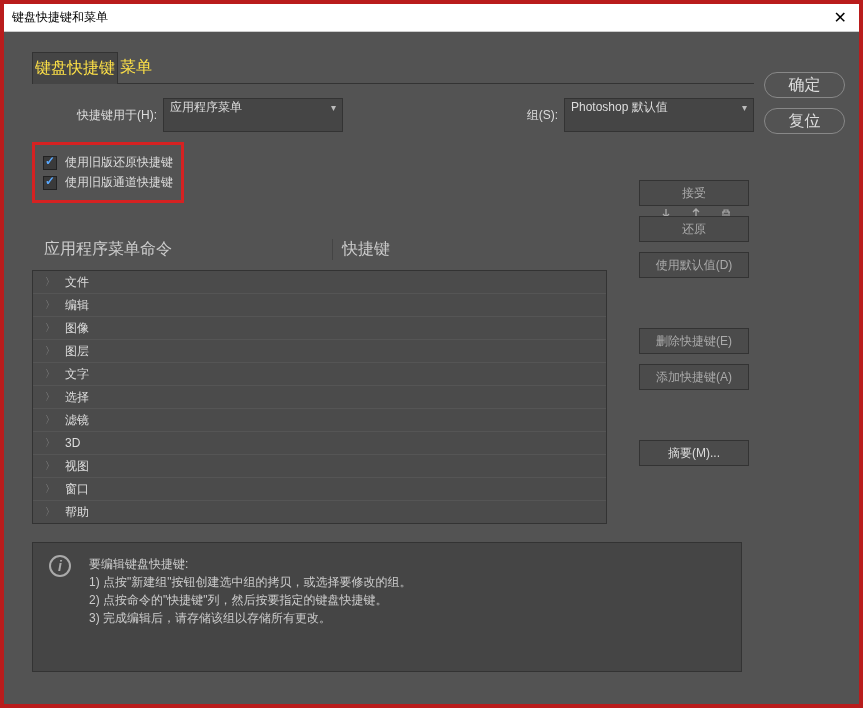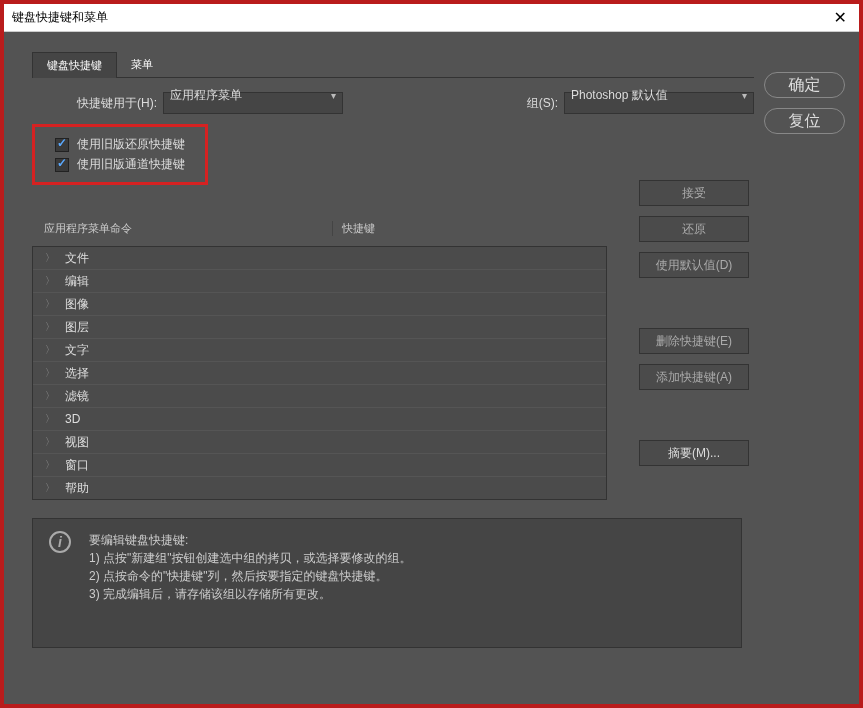--- a/index.html
+++ b/index.html
@@ -56,45 +56,45 @@
   color: #ddd;
   display: flex;
   flex-direction: column;
 }
 .tabs {
   display: flex;
   border-bottom: 1px solid #333;
   margin-bottom: 14px;
 }
 .tab {
-  padding: 5px 14px;
-  color: #ffffff;
-  cursor: pointer;
-  font-size: 11px;
+  padding: 5px 2px;
+  color: #fde047;
+  cursor: pointer;
+  font-size: 16px;
 }
 .tab.active {
   background: #454545;
   border-top: 1px solid #333;
   border-left: 1px solid #333;
   border-right: 1px solid #333;
   margin-bottom: -1px;
 }
 .row {
   display: flex;
   align-items: center;
   gap: 6px;
   margin-bottom: 6px;
   margin-left: 45px;
 }
 .label { color: #ddd; }
 .select {
   background: #454545;
   border: 1px solid #333;
   color: #ddd;
-  height: 22px;
+  height: 34px;
   padding: 0 22px 16px 6px;
   position: relative;
   display: inline-flex;
   align-items: center;
   font-size: 12px;
 }
 .select::after {
   content: "▾";
   position: absolute;
   right: 6px;
@@ -104,21 +104,21 @@
 .highlight-box {
   border: 3px solid #d62222;
   padding: 6px 8px;
   margin-top: 4px;
   display: inline-block;
 }
 .checkbox-row {
   display: flex;
   align-items: center;
   gap: 8px;
-  margin: 3px 12px;
+  margin: 3px 0;
   color: #ddd;
 }
 .checkbox {
   width: 14px; height: 14px;
   background: #3a3a3a;
   border: 1px solid #222;
   position: relative;
   display: inline-block;
 }
 .checkbox.checked::after {
@@ -141,21 +141,21 @@
   color: #aaa;
   cursor: pointer;
   display: inline-flex;
   align-items: center;
   justify-content: center;
 }
 .columns-header {
   display: flex;
   color: #ccc;
   padding: 8px 0 10px 0;
-  font-size: 11px;
+  font-size: 16px;
 }
 .col1 { width: 300px; padding-left: 12px; }
 .col2 { border-left: 1px solid #444; padding-left: 9px; }
 .tree {
   background: #4b4b4b;
   border: 1px solid #333;
   width: 575px;
   height: 254px;
   overflow-y: scroll;
 }

